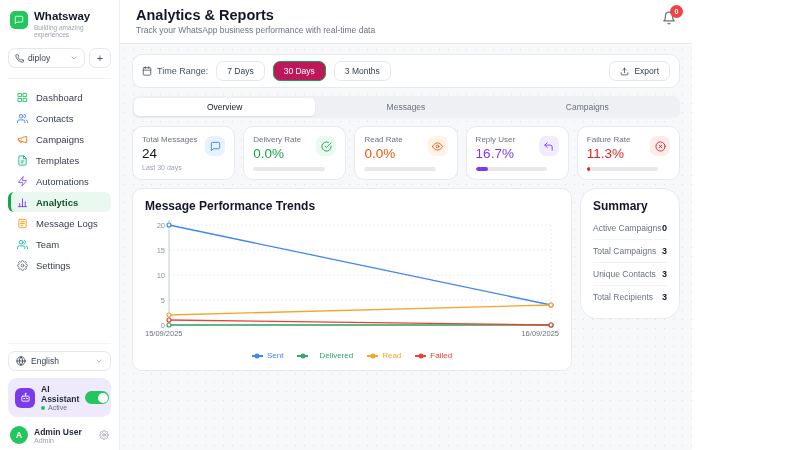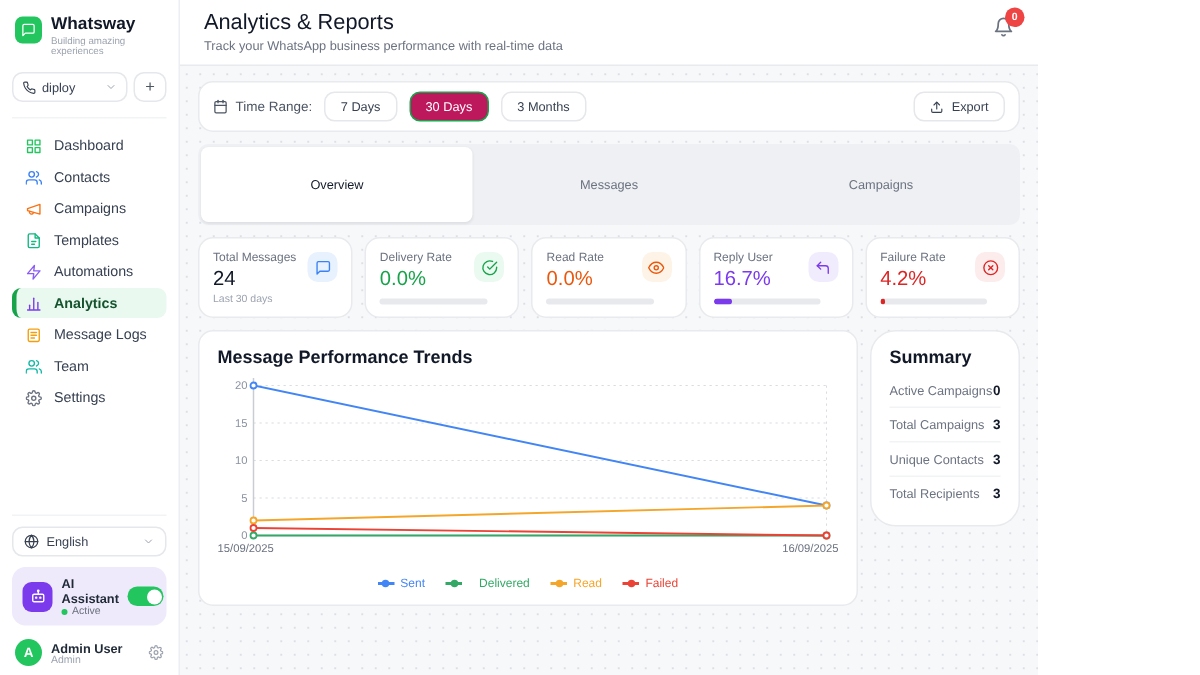--- a/index.html
+++ b/index.html
@@ -44,39 +44,39 @@
     font-size:9px; font-weight:bold; display:flex; align-items:center; justify-content:center; flex-shrink:0; }
   .user-name { font-size:8.5px; font-weight:bold; color:#1f2937; }
   .user-role { font-size:7px; color:#9ca3af; }
   .user-gear { margin-left:auto; color:#9ca3af; cursor:pointer; display:flex; }
 
   
   .main { flex:1; display:flex; flex-direction:column; background:#f7f8fa;
     background-image:radial-gradient(circle, #dcdfe4 0.8px, transparent 0.9px); background-size:9px 9px; }
   .topbar { background:#fff; border-bottom:1px solid #e8eaed; padding:7px 16px 8px;
     display:flex; align-items:flex-start; }
-  .page-title { font-size:14.5px; font-weight:normal; color:#111827; }
+  .page-title { font-size:14.5px; font-weight:bold; color:#111827; }
   .page-sub { font-size:8.5px; color:#6b7280; margin-top:2px; }
   .bell-wrap { margin-left:auto; position:relative; margin-top:4px; cursor:pointer; color:#6b7280; }
   .badge { position:absolute; top:-6px; right:-7px; min-width:13px; height:13px; border-radius:7px;
     background:#ef4444; color:#fff; font-size:7px; font-weight:bold;
     display:flex; align-items:center; justify-content:center; padding:0 2px; }
   .content { padding:10px 12px 0; display:flex; flex-direction:column; }
 
   .toolbar { background:#fff; border:1px solid #e8eaed; border-radius:10px; height:34px;
     display:flex; align-items:center; padding:0 9px; gap:8px; }
   .tr-label { display:flex; align-items:center; gap:5px; font-size:9px; color:#4b5563; }
   .range-btn { border:1px solid #e5e7eb; background:#fff; border-radius:7px; padding:4px 10px;
     font-size:8.5px; color:#374151; cursor:pointer; font-family:inherit; }
   .range-btn.active { background:#be185d; border-color:#17a34a; color:#fff; font-weight:normal; }
   .export-btn { margin-left:auto; display:flex; align-items:center; gap:5px; border:1px solid #e5e7eb;
     background:#fff; border-radius:7px; padding:4px 10px; font-size:8.5px; color:#374151; cursor:pointer; font-family:Liberation Sans, sans-serif; }
 
   .tabs { margin-top:8px; background:#eef0f3; border-radius:7px; padding:2px; display:flex; }
-  .tab { flex:1; text-align:center; font-size:8.5px; color:#6b7280; padding:20px 0;
+  .tab { flex:1; text-align:center; font-size:8.5px; color:#6b7280; padding:4px 0;
     border-radius:5px; cursor:pointer; }
   .tab.active { background:#fff; color:#111827; box-shadow:0 1px 2px rgba(0,0,0,.07); }
 
   .stats { margin-top:8px; display:flex; gap:8px; }
   .stat-card { flex:1; background:#fff; border:1px solid #e8eaed; border-radius:10px;
     padding:8px 9px; position:relative; min-height:54px; }
   .stat-label { font-size:8px; color:#6b7280; }
   .stat-value { font-size:13.5px; font-weight:normal; margin-top:2px; color:#111827; }
   .stat-sub { font-size:7px; color:#9ca3af; margin-top:3px; }
   .stat-ico { position:absolute; top:9px; right:9px; width:20px; height:20px; border-radius:7px;
@@ -364,21 +364,21 @@
             </div>
           <span class="stat-ico" style="background: rgb(241, 236, 253);">
             <svg class="fi" width="11" height="11" viewBox="0 0 24 24" style="color: rgb(124, 58, 237);">
                 <polyline points="9 14 4 9 9 4"></polyline>
                 <path d="M20 20v-7a4 4 0 0 0-4-4H4"></path>
               </svg>
           </span>
         </div>
         <div class="stat-card">
           <div class="stat-label">Failure Rate</div>
-          <div class="stat-value" style="color: rgb(220, 38, 38);">4.2%</div>
+          <div class="stat-value" style="color: rgb(220, 38, 38);">11.3%</div>
           <div class="pbar">
               <i style="background: rgb(220, 38, 38); width: 4%;"></i>
             </div>
           <span class="stat-ico" style="background: rgb(253, 236, 236);">
             <svg class="fi" width="11" height="11" viewBox="0 0 24 24" style="color: rgb(220, 38, 38);">
                 <circle cx="12" cy="12" r="10"></circle>
                 <line x1="15" y1="9" x2="9" y2="15"></line>
                 <line x1="9" y1="9" x2="15" y2="15"></line>
               </svg>
           </span>

